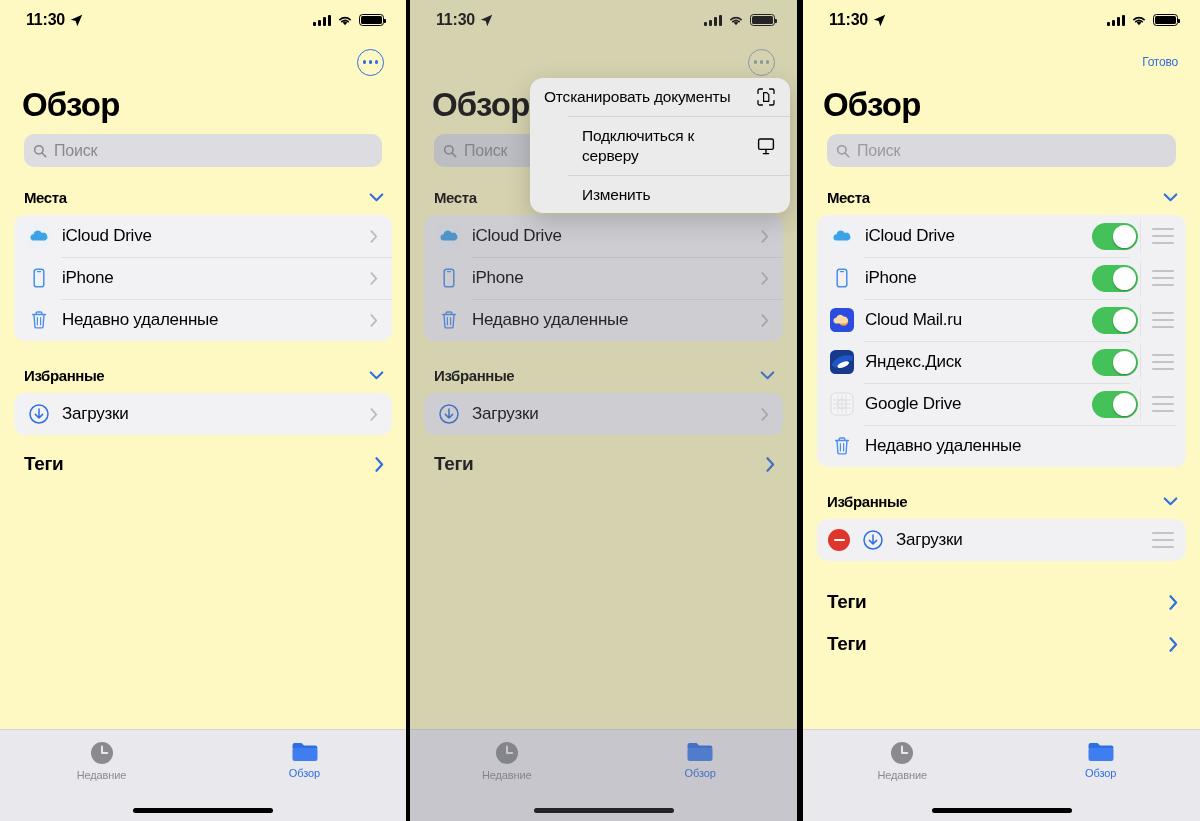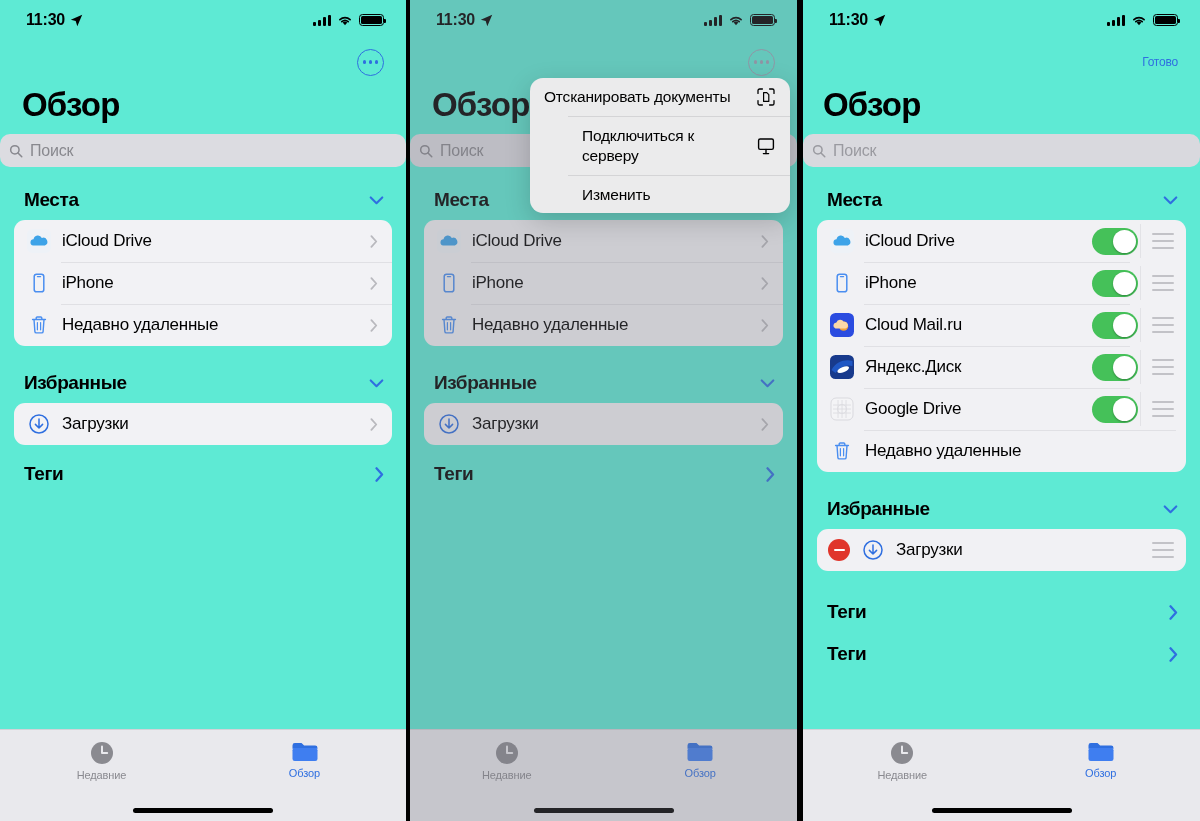--- a/index.html
+++ b/index.html
@@ -7,21 +7,21 @@
     width: 1200px; height: 821px;
     background: #000;
     font-family: "Liberation Sans", "DejaVu Sans", sans-serif;
     overflow: hidden;
   }
   .stage { position: relative; width: 1200px; height: 821px; background: #000; display: flex; }
 
   .phone {
     position: relative;
     height: 821px;
-    background: #5eead4;
+    background: #fef9c3;
     overflow: hidden;
     flex: 0 0 auto;
   }
   .p1 { width: 406px; }
   .gap { width: 4px; background: #000; flex: 0 0 auto; height: 821px; }
   .p2 { width: 387px; }
   .gap2 { width: 6px; background: #000; flex: 0 0 auto; height: 821px; }
   .p3 { width: 397px; }
 
   
@@ -53,37 +53,37 @@
     justify-content:center; gap:2.5px; background: transparent;
   }
   .ellipsis-btn i { width:3.4px; height:3.4px; border-radius:50%; background:#2f6fe0; display:block; }
   .done-btn { font-size: 12px; color: #2f6fe0; letter-spacing:-0.2px; }
 
   
   .bigtitle { font-size: 33px; font-weight: bold; color: #000; padding: 2px 0 10px 22px; letter-spacing:-0.8px; position:relative; z-index:3; }
   .p3 .bigtitle { padding-left: 20px; }
 
   
-  .searchwrap { padding: 0 0; position:relative; z-index:3; }
+  .searchwrap { padding: 0 24px; position:relative; z-index:3; }
   .search {
     height: 33px; border-radius: 10px; background: #dcdce1;
     display:flex; align-items:center; gap:7px; padding: 0 9px;
   }
   .p3 .search { background:#d9d9de; }
   .search-ph { font-size: 16px; color: #88888e; letter-spacing:-0.2px; }
   .p3 .search-ph { color:#9a9aa0; }
   .mag { width:14px; height:14px; flex:0 0 auto; }
 
   
   .sechead {
     display:flex; align-items:center; justify-content:space-between;
     padding: 22px 22px 9px 24px;
   }
   .sechead.tight { padding-top: 26px; }
-  .sechead-t { font-size: 19px; font-weight: bold; color:#000; letter-spacing:-0.4px; }
+  .sechead-t { font-size: 15px; font-weight: bold; color:#000; letter-spacing:-0.4px; }
   .chev-d { width:15px; height:9px; }
 
   
   .card { margin: 0 14px; background: #f2f2f5; border-radius: 11px; overflow:hidden; }
   .p3 .card { background:#f1f1f4; }
   .row { display:flex; align-items:center; height: 42px; padding-left: 13px; position:relative; }
   .row + .row::before {
     content:""; position:absolute; left: 47px; right: 0; top:0; height:1px; background:#e0e0e4;
   }
   .p3 .row + .row::before { left: 47px; right: 10px; }

